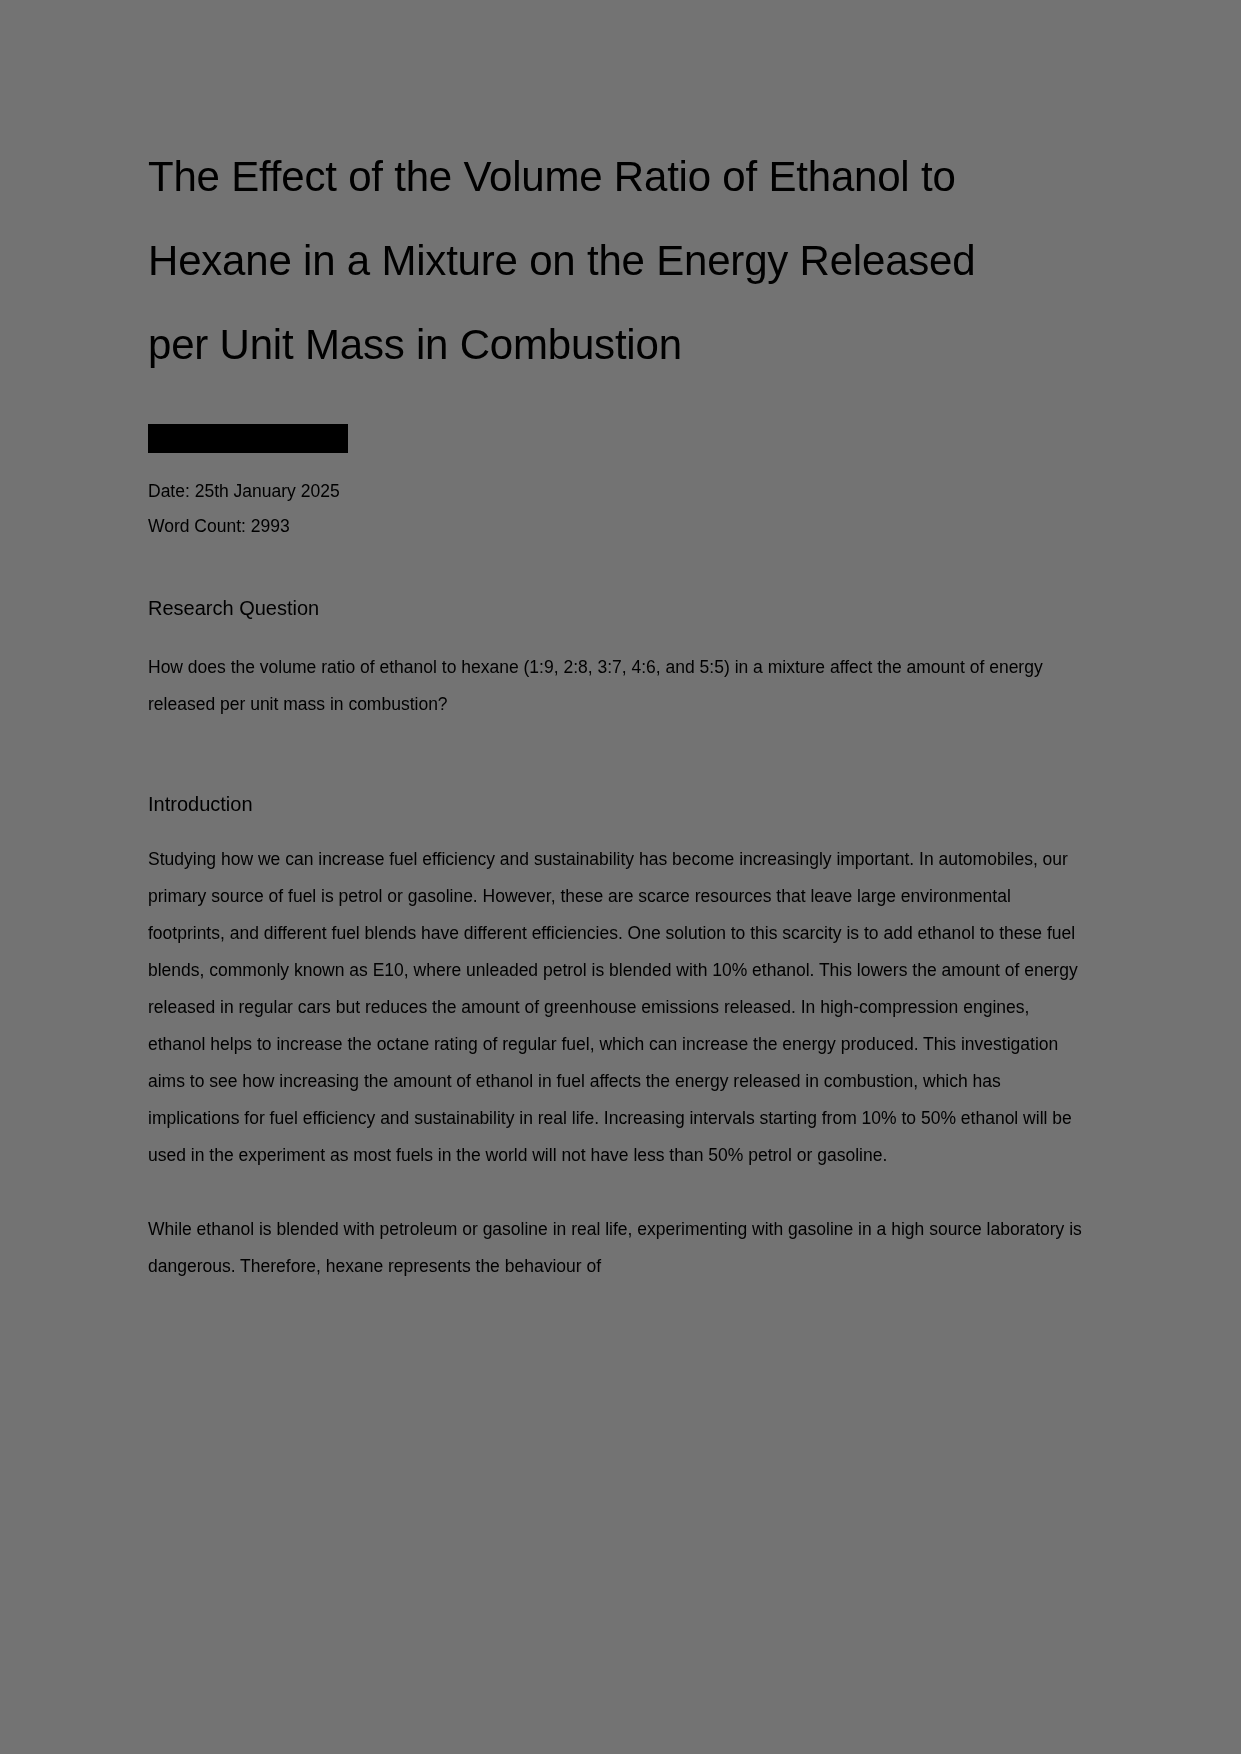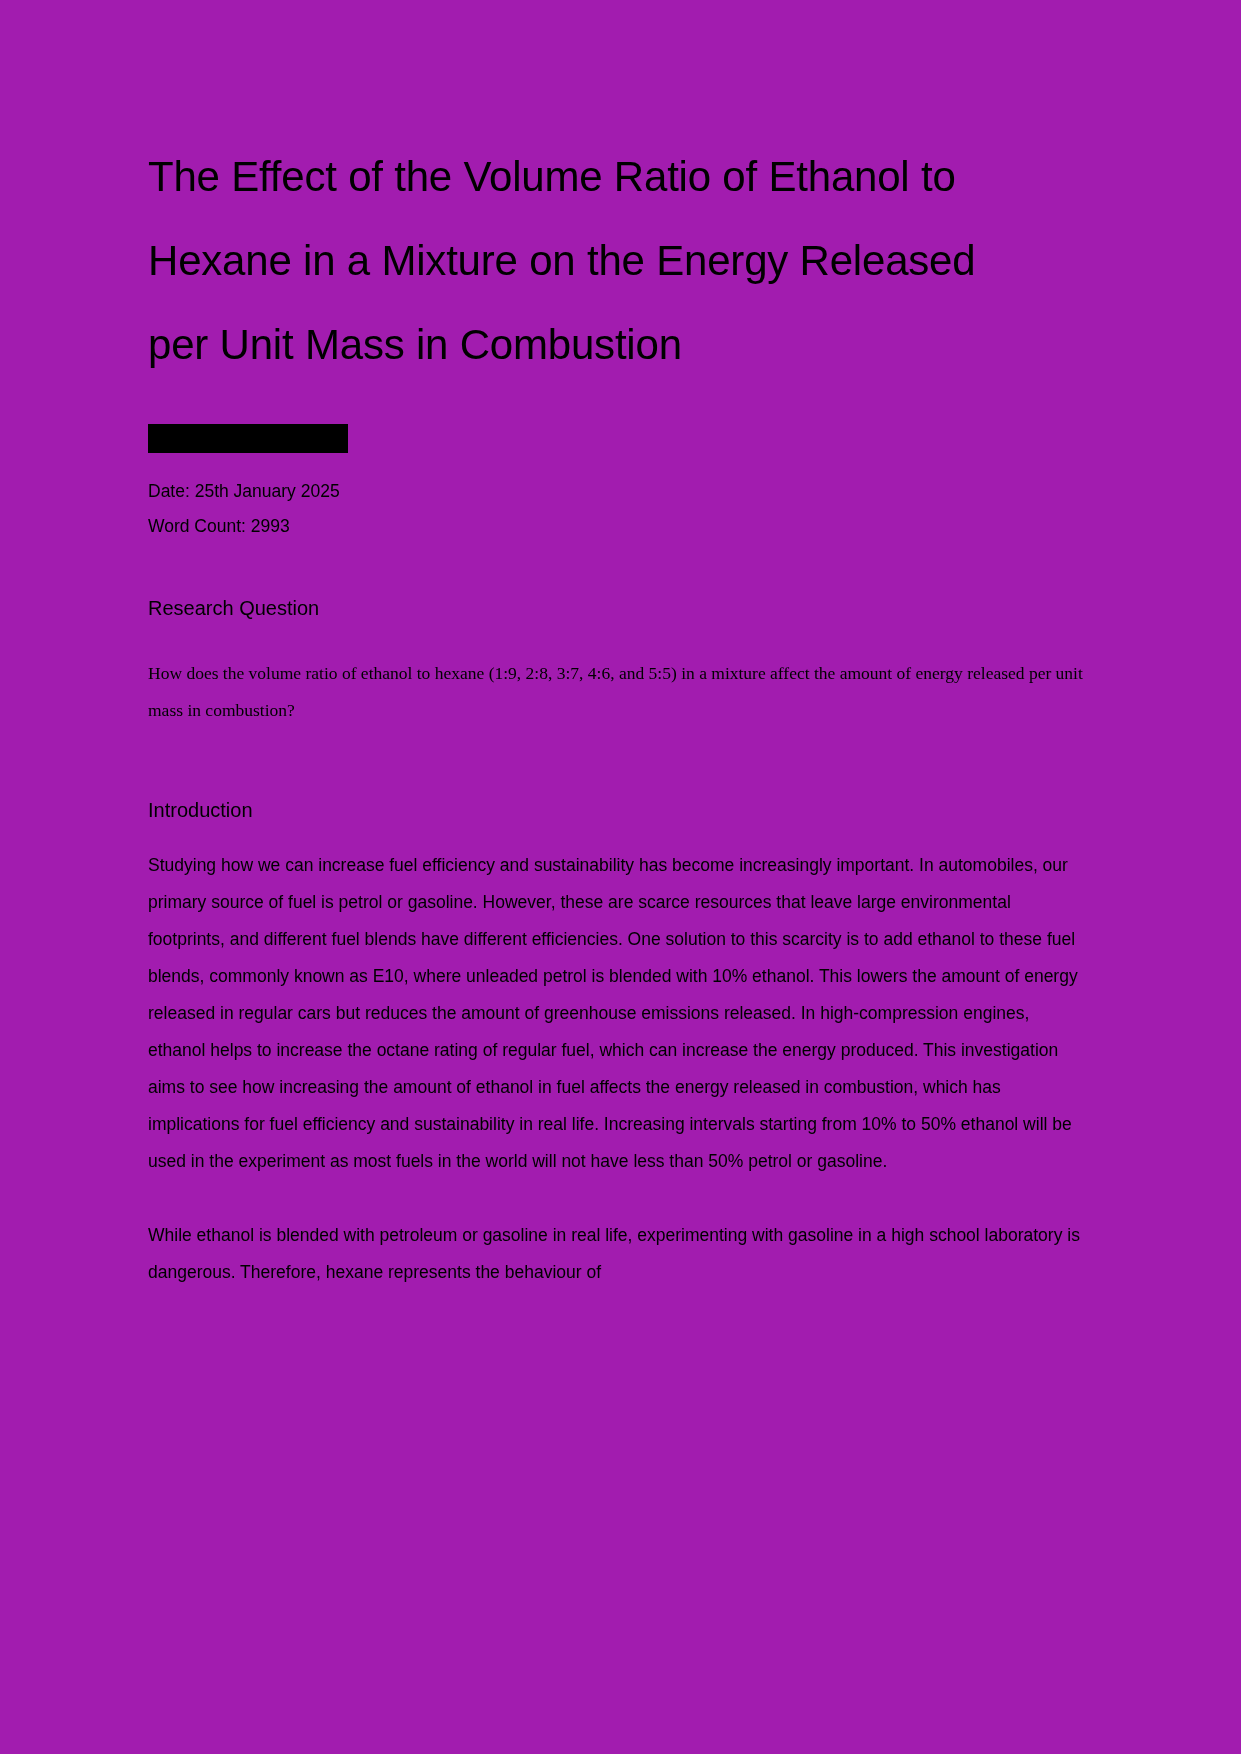--- a/index.html
+++ b/index.html
@@ -11,21 +11,21 @@
     width: 1241px;
     height: 1754px;
     font-family: "Liberation Sans", sans-serif;
     color: #000000;
     overflow: hidden;
   }
   .page {
     position: relative;
     width: 1241px;
     height: 1754px;
-    background: #a21caf;
+    background: #737373;
     box-sizing: border-box;
     padding: 0;
   }
   .content {
     position: absolute;
     left: 148px;
     top: 0;
     width: 935px;
   }
 
@@ -73,22 +73,21 @@
 
   .body-para {
     font-size: 17.5px;
     line-height: 37px;
     margin: 0;
     color: #000;
     text-align: left;
     max-width: 935px;
   }
   .para-rq {
-    margin-top: 28px;
-    font-family: Liberation Serif, serif;
+    margin-top: 22px;
   }
   .para-intro-1 {
     margin-top: 18px;
   }
   .para-intro-2 {
     margin-top: 37px;
   }
 </style>
 </head>
 <body>
@@ -106,16 +105,16 @@
     </div>
 
     <h2 class="section-heading heading-rq">Research Question</h2>
 
     <p class="body-para para-rq">How does the volume ratio of ethanol to hexane (1:9, 2:8, 3:7, 4:6, and 5:5) in a mixture affect the amount of energy released per unit mass in combustion?</p>
 
     <h2 class="section-heading heading-intro">Introduction</h2>
 
     <p class="body-para para-intro-1">Studying how we can increase fuel efficiency and sustainability has become increasingly important. In automobiles, our primary source of fuel is petrol or gasoline. However, these are scarce resources that leave large environmental footprints, and different fuel blends have different efficiencies. One solution to this scarcity is to add ethanol to these fuel blends, commonly known as E10, where unleaded petrol is blended with 10% ethanol. This lowers the amount of energy released in regular cars but reduces the amount of greenhouse emissions released. In high-compression engines, ethanol helps to increase the octane rating of regular fuel, which can increase the energy produced. This investigation aims to see how increasing the amount of ethanol in fuel affects the energy released in combustion, which has implications for fuel efficiency and sustainability in real life. Increasing intervals starting from 10% to 50% ethanol will be used in the experiment as most fuels in the world will not have less than 50% petrol or gasoline.</p>
 
-    <p class="body-para para-intro-2">While ethanol is blended with petroleum or gasoline in real life, experimenting with gasoline in a high school laboratory is dangerous. Therefore, hexane represents the behaviour of</p>
+    <p class="body-para para-intro-2">While ethanol is blended with petroleum or gasoline in real life, experimenting with gasoline in a high source laboratory is dangerous. Therefore, hexane represents the behaviour of</p>
 
   </div>
 </div>
 
 </body></html>

